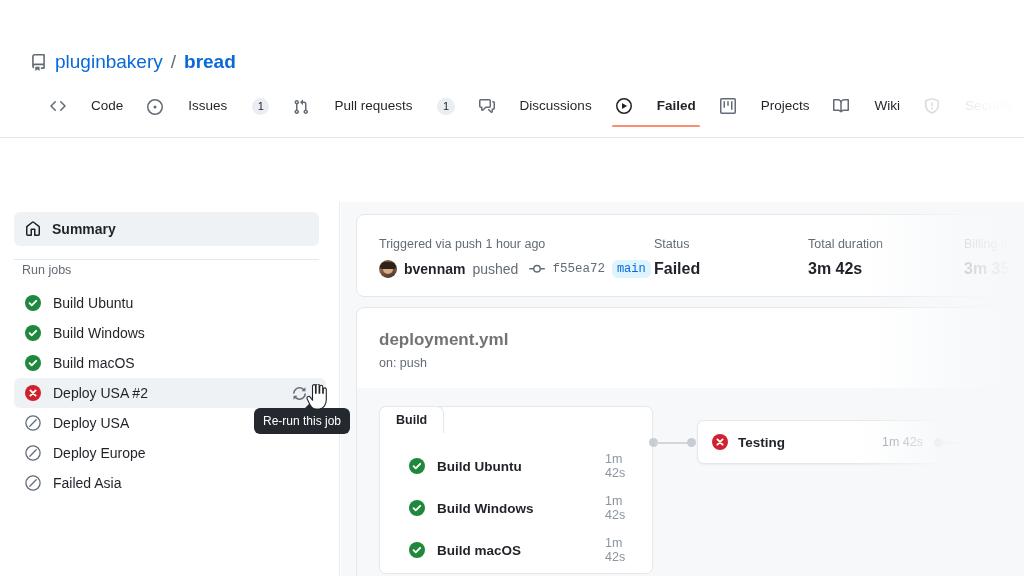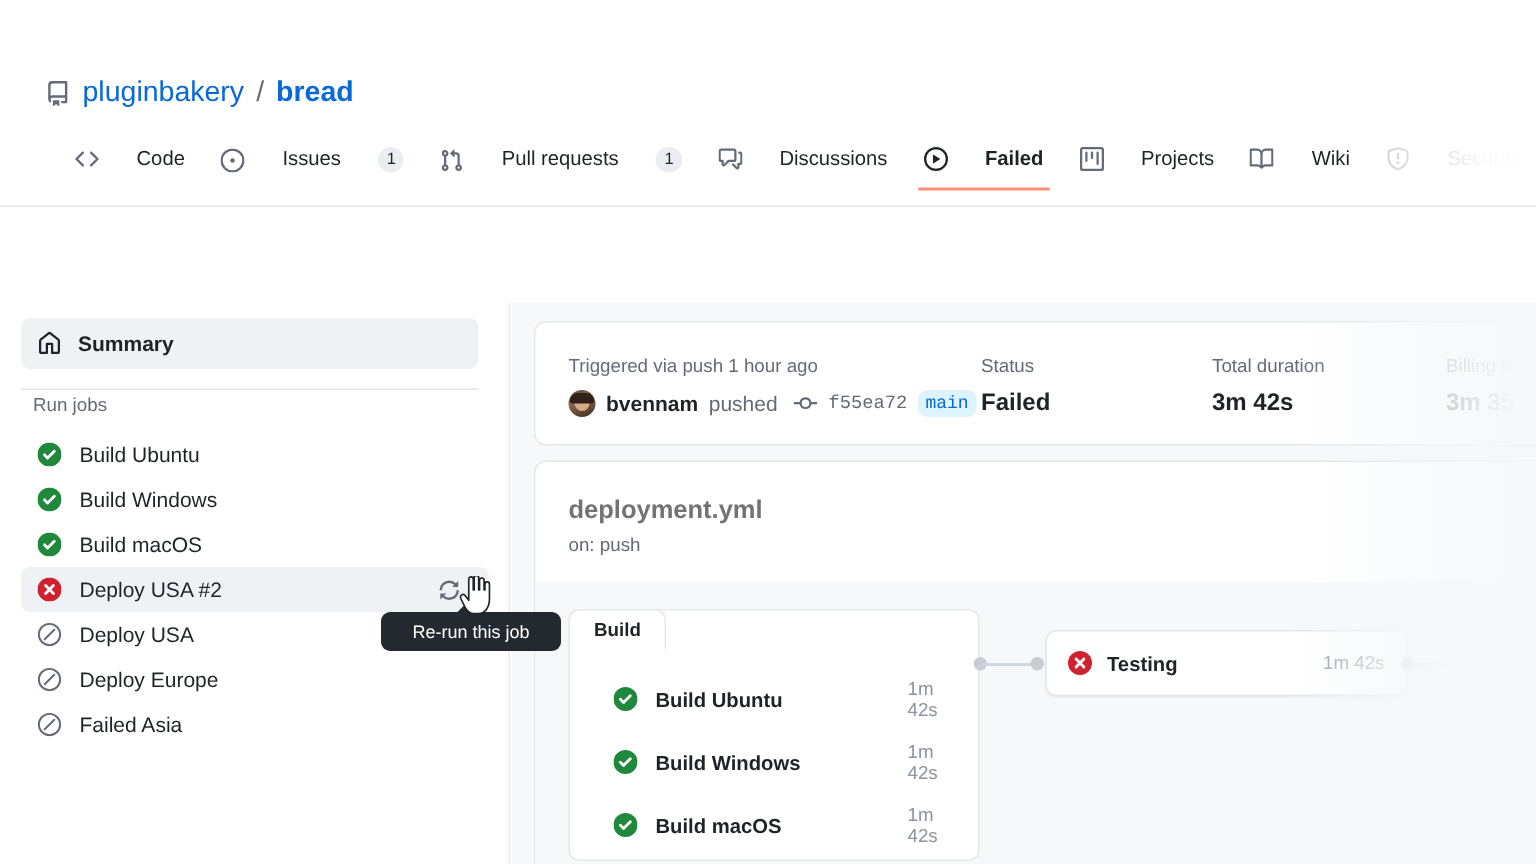--- a/index.html
+++ b/index.html
@@ -193,21 +193,21 @@
   }
 
   
   .tooltip {
     position: absolute;
     top: 374px;
     left: 254px;
     background: #24292f;
     color: #ffffff;
     font-size: 12px;
-    padding: 6px 21px;
+    padding: 6px 9px;
     border-radius: 6px;
     white-space: nowrap;
     z-index: 40;
   }
   .tooltip::after {
     content: "";
     position: absolute;
     top: -5px;
     left: 50px;
     border-left: 6px solid transparent;

